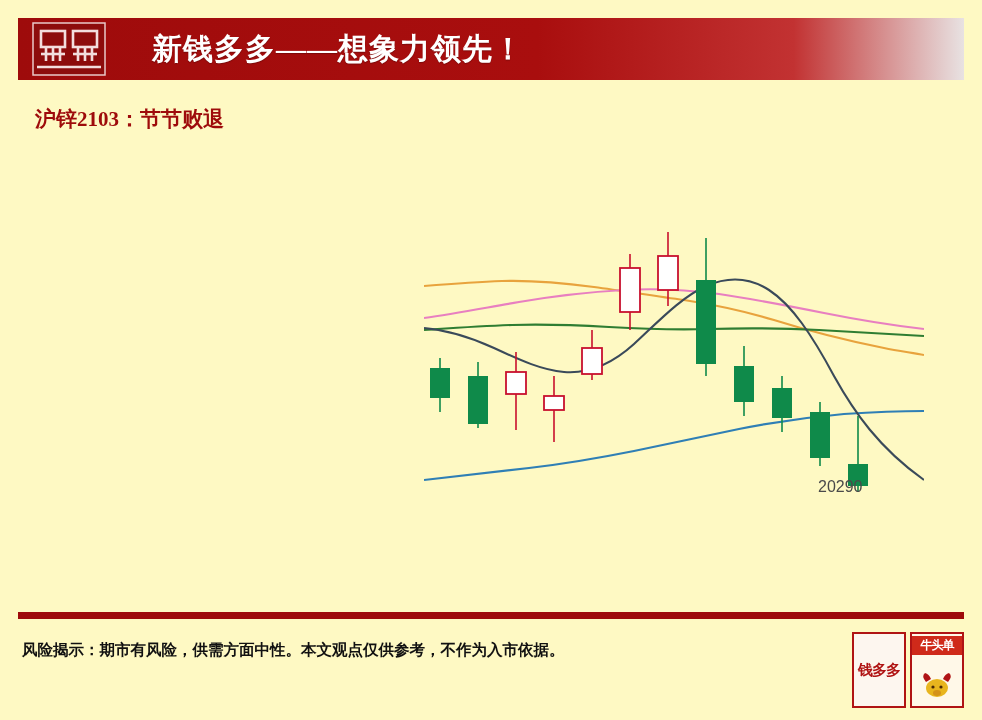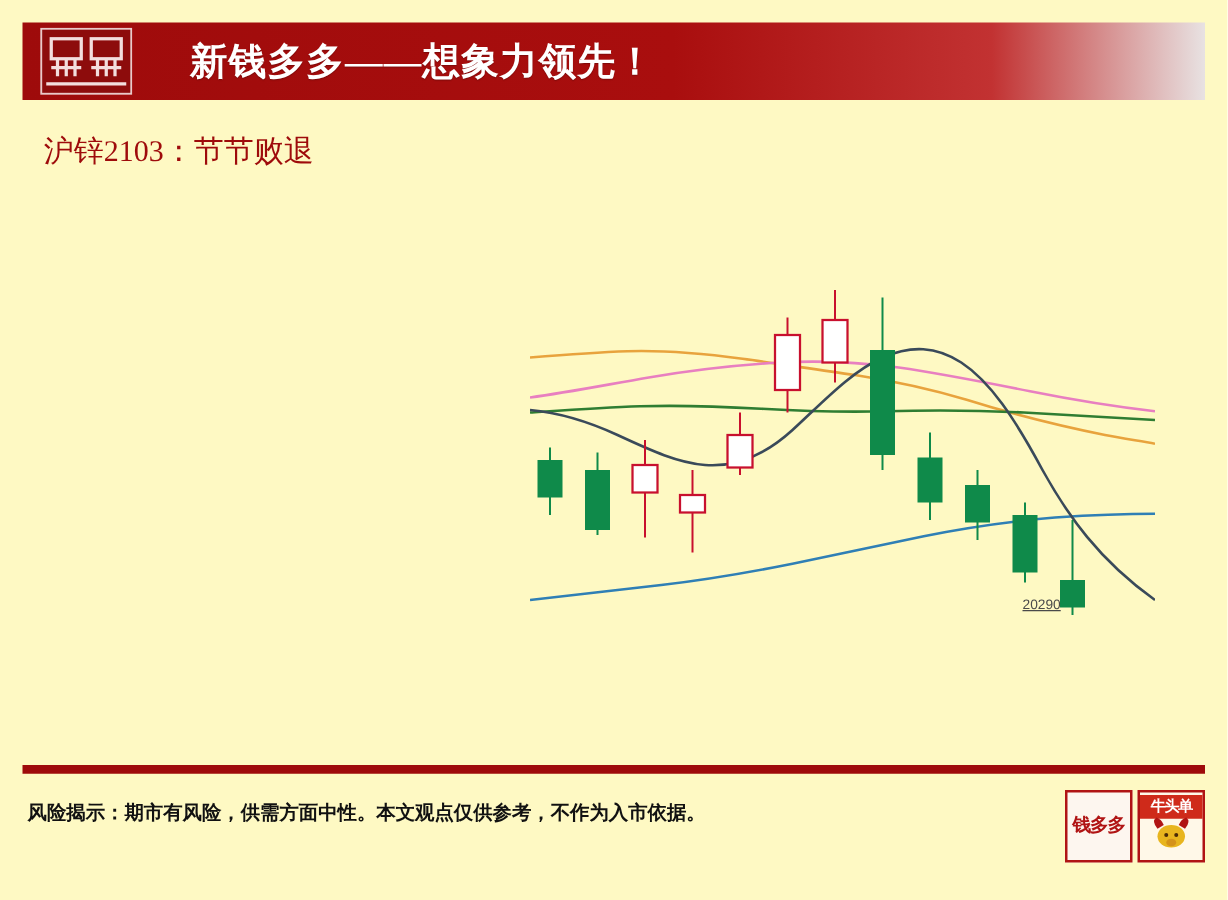--- a/index.html
+++ b/index.html
@@ -40,22 +40,22 @@
     margin-left: 46px;
     font-family: "Liberation Serif", "DejaVu Serif", serif;
     text-shadow: 0 1px 1px rgba(0,0,0,0.25);
   }
 
   
   .slide-title {
     position: absolute;
     left: 35px; top: 105px;
     color: #9e0b0b;
-    font-size: 24px;
-    font-weight: normal;
+    font-size: 21px;
+    font-weight: bold;
     letter-spacing: 0px;
     font-family: "Liberation Serif", "DejaVu Serif", serif;
   }
 
   
   .body-text {
     position: absolute;
     left: 26px; top: 172px;
     width: 400px;
     color: #1a1a1a;
@@ -69,24 +69,23 @@
   
   .chart-area {
     position: absolute;
     left: 424px; top: 180px;
     width: 500px; height: 330px;
   }
   .chart-area svg { display: block; }
   .chart-label {
     position: absolute;
     left: 818px; top: 478px;
-    font-size: 11px;
+    font-size: 16px;
     color: #4a4a4a;
     font-family: "Liberation Sans", sans-serif;
-    text-decoration: underline;
   }
 
   
   .footer-rule {
     position: absolute;
     left: 18px; top: 612px;
     width: 946px; height: 7px;
     background: #9e0b0b;
   }
   .footer-note {
@@ -98,21 +97,21 @@
     font-family: "Liberation Serif", "DejaVu Serif", serif;
   }
   .footer-logos {
     position: absolute;
     right: 18px; top: 632px;
     display: flex;
     gap: 4px;
     align-items: flex-start;
   }
   .logo-box {
-    width: 54px; height: 58px;
+    width: 54px; height: 76px;
     border: 2px solid #b01414;
     background: #fdf6ef;
     position: relative;
     display: flex; align-items: center; justify-content: center;
   }
   .logo-box.second { background: #fff8e8; }
   .logo-qdd {
     color: #b01414;
     font-size: 15px;
     font-weight: bold;

